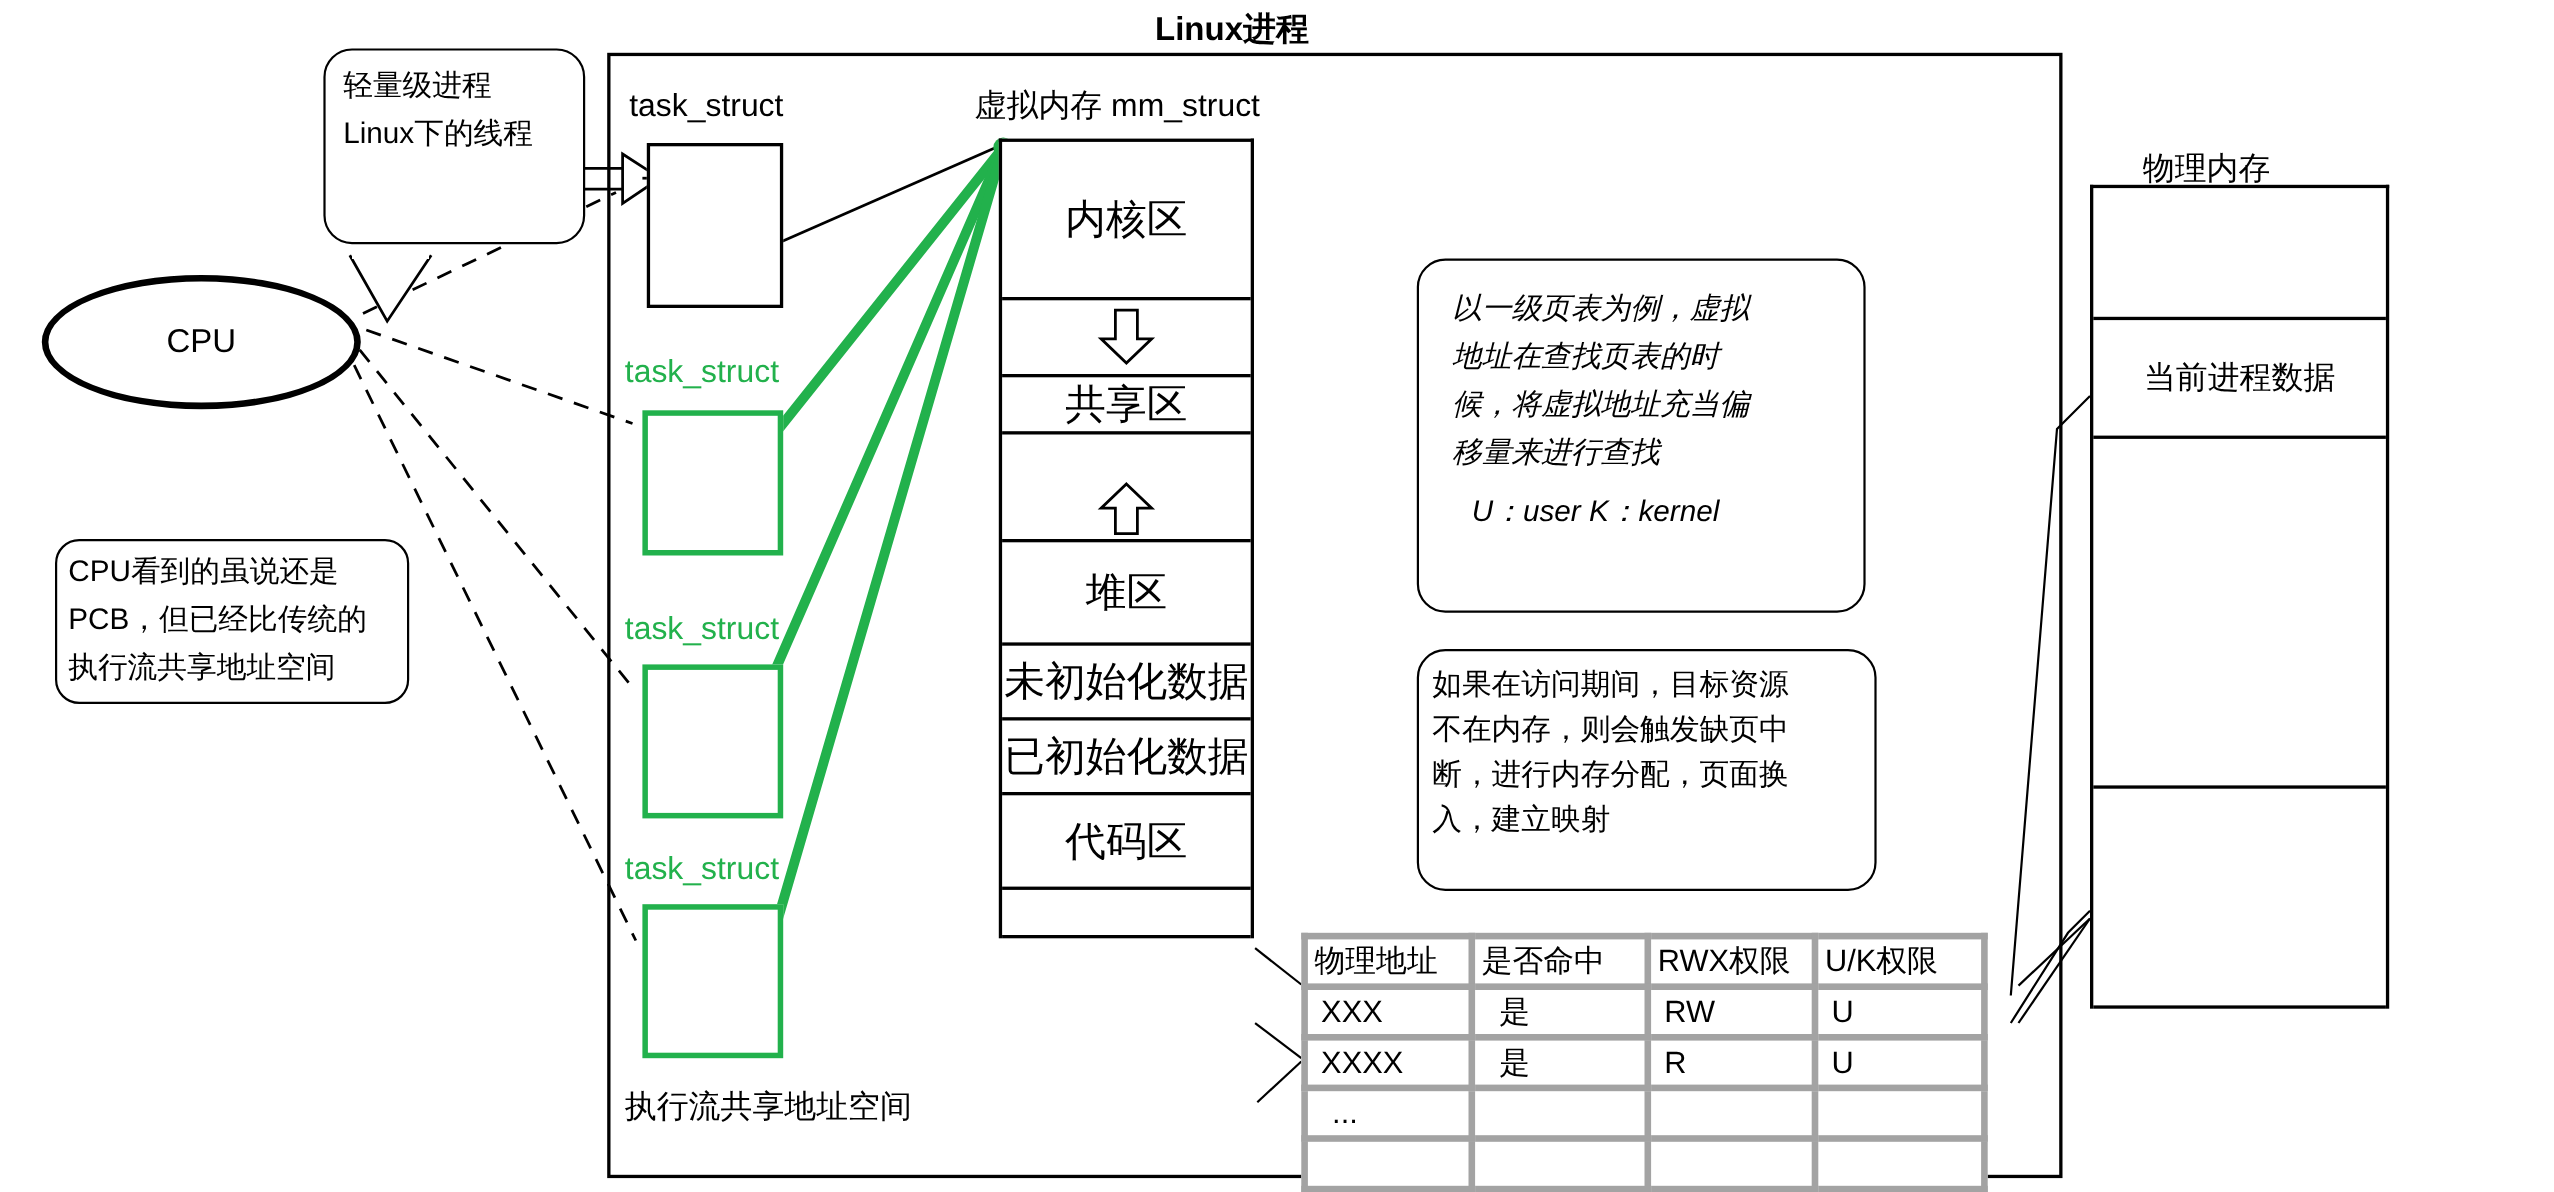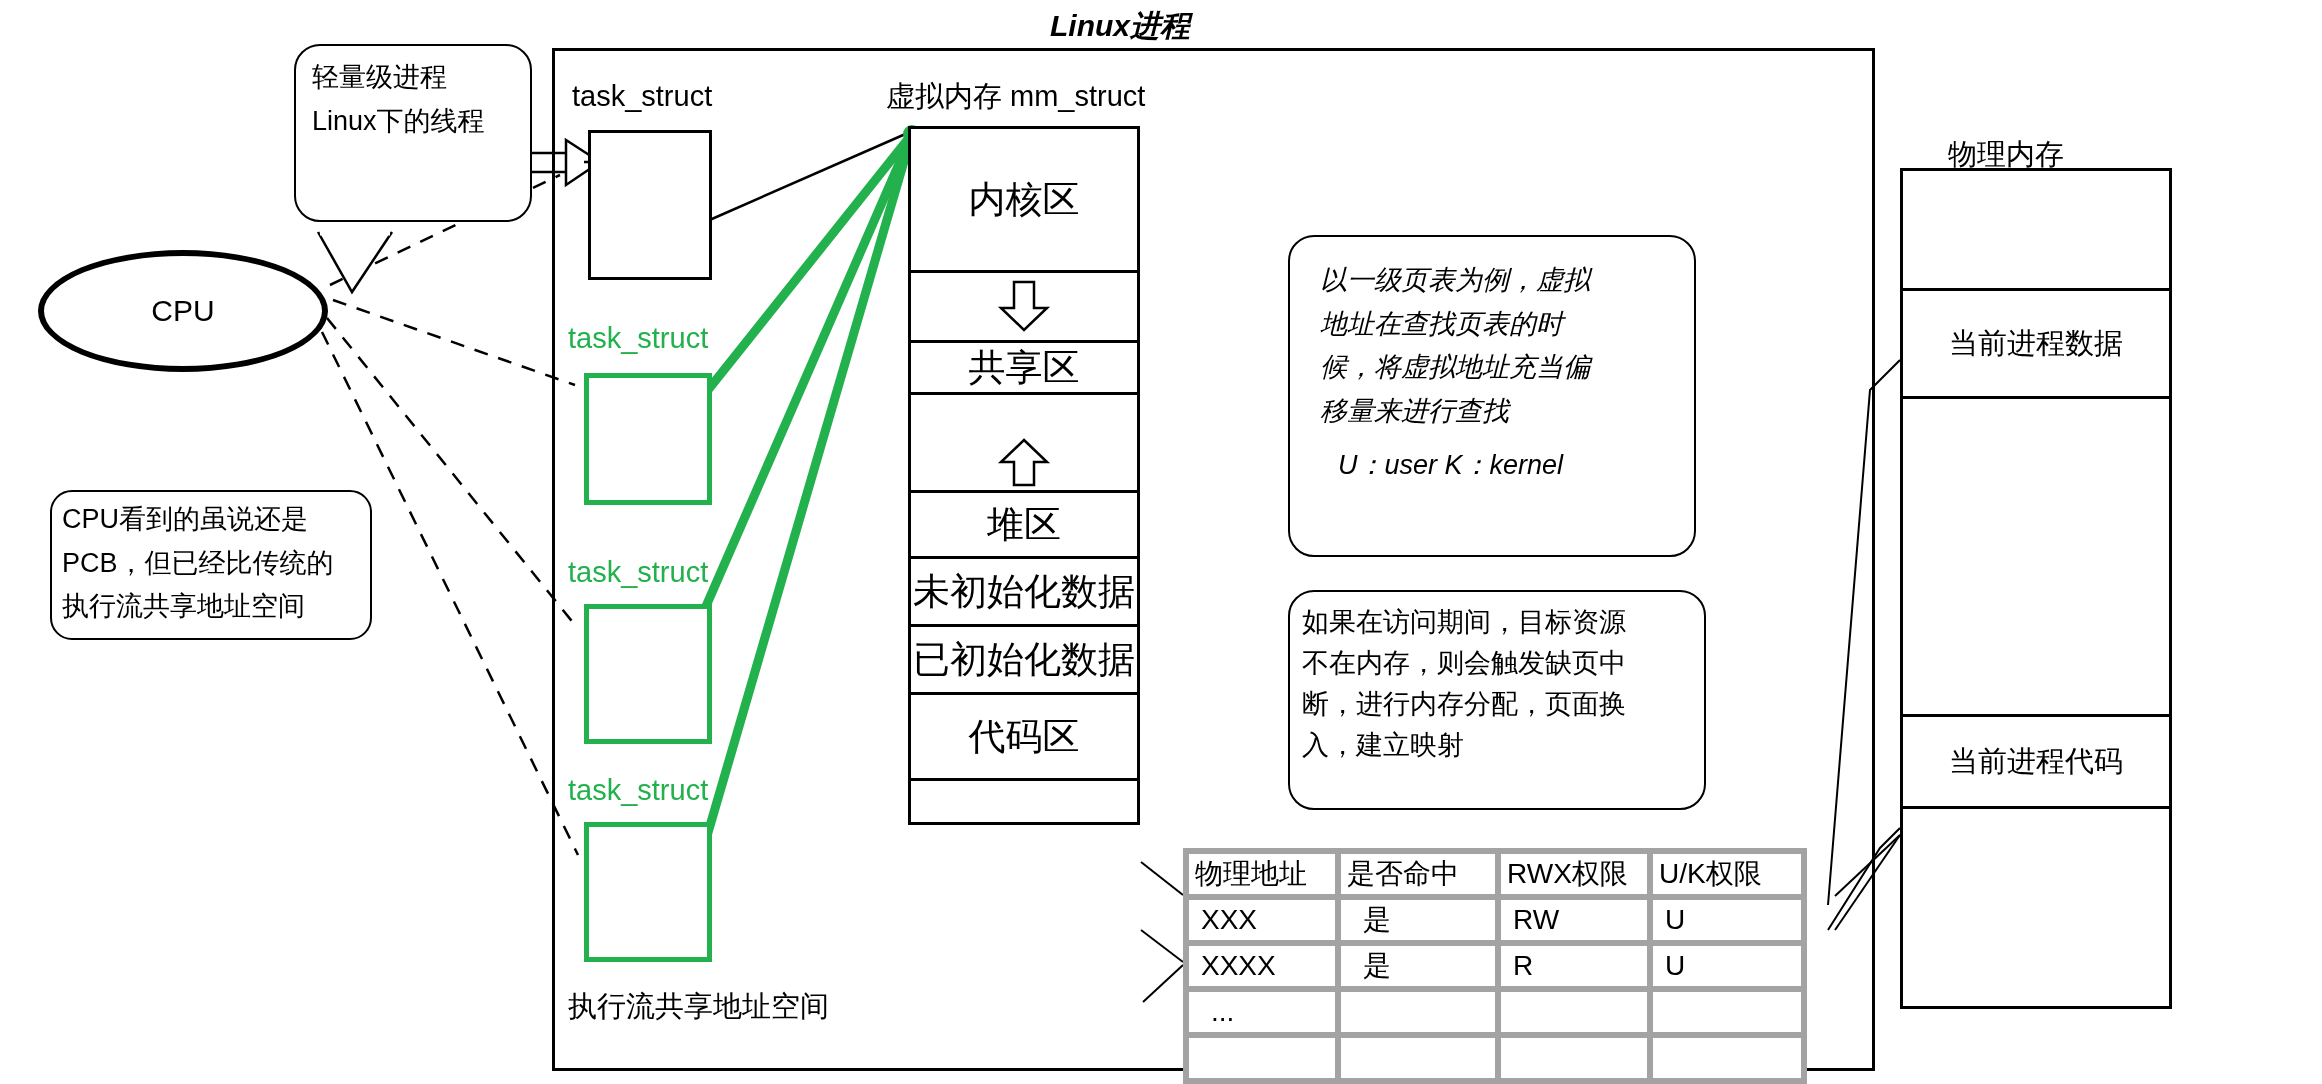--- a/index.html
+++ b/index.html
@@ -27,21 +27,20 @@
     pointer-events: none;
   }
   .abs { position: absolute; }
 
   
   #diagram-title {
     left: 1050px;
     top: 6px;
     font-size: 30px;
     font-weight: bold;
-    font-style: italic;
     letter-spacing: 0px;
     white-space: nowrap;
   }
 
   
   .plain-label {
     font-size: 29px;
     white-space: nowrap;
     line-height: 1.0;
   }
@@ -257,21 +256,21 @@
       </svg>
     </div>
     <div class="seg" style="height:52px;">
       <span>共享区</span>
     </div>
     <div class="seg arrow-seg" style="height:98px; align-items:flex-end;">
       <svg width="60" height="50" viewBox="0 0 60 50" style="margin-bottom:2px;">
         <polygon points="30,2 53,24 40,24 40,47 20,47 20,24 7,24" fill="#ffffff" stroke="#000" stroke-width="2.5" stroke-linejoin="miter"></polygon>
       </svg>
     </div>
-    <div class="seg" style="height:66px;justify-content:center;">
+    <div class="seg" style="height:94px;justify-content:center;">
       <span>堆区</span>
     </div>
     <div class="seg" style="height:68px;">
       <span>未初始化数据</span>
     </div>
     <div class="seg" style="height:68px;">
       <span>已初始化数据</span>
     </div>
     <div class="seg" style="height:86px;">
       <span>代码区</span>
@@ -337,21 +336,18 @@
   <div class="abs" id="pm-column">
     <div class="pseg" style="height:120px;">
       <span></span>
     </div>
     <div class="pseg" style="height:108px;">
       <span>当前进程数据</span>
     </div>
     <div class="pseg" style="height:318px;">
       <span></span>
     </div>
-    <div class="pseg" style="height:92px;">
-      <span>当前进程代码</span>
-    </div>
     <div class="pseg" style="height:200px; border-bottom:3px solid #000;">
       <span></span>
     </div>
   </div>
 
 </div>
 
 </body></html>

